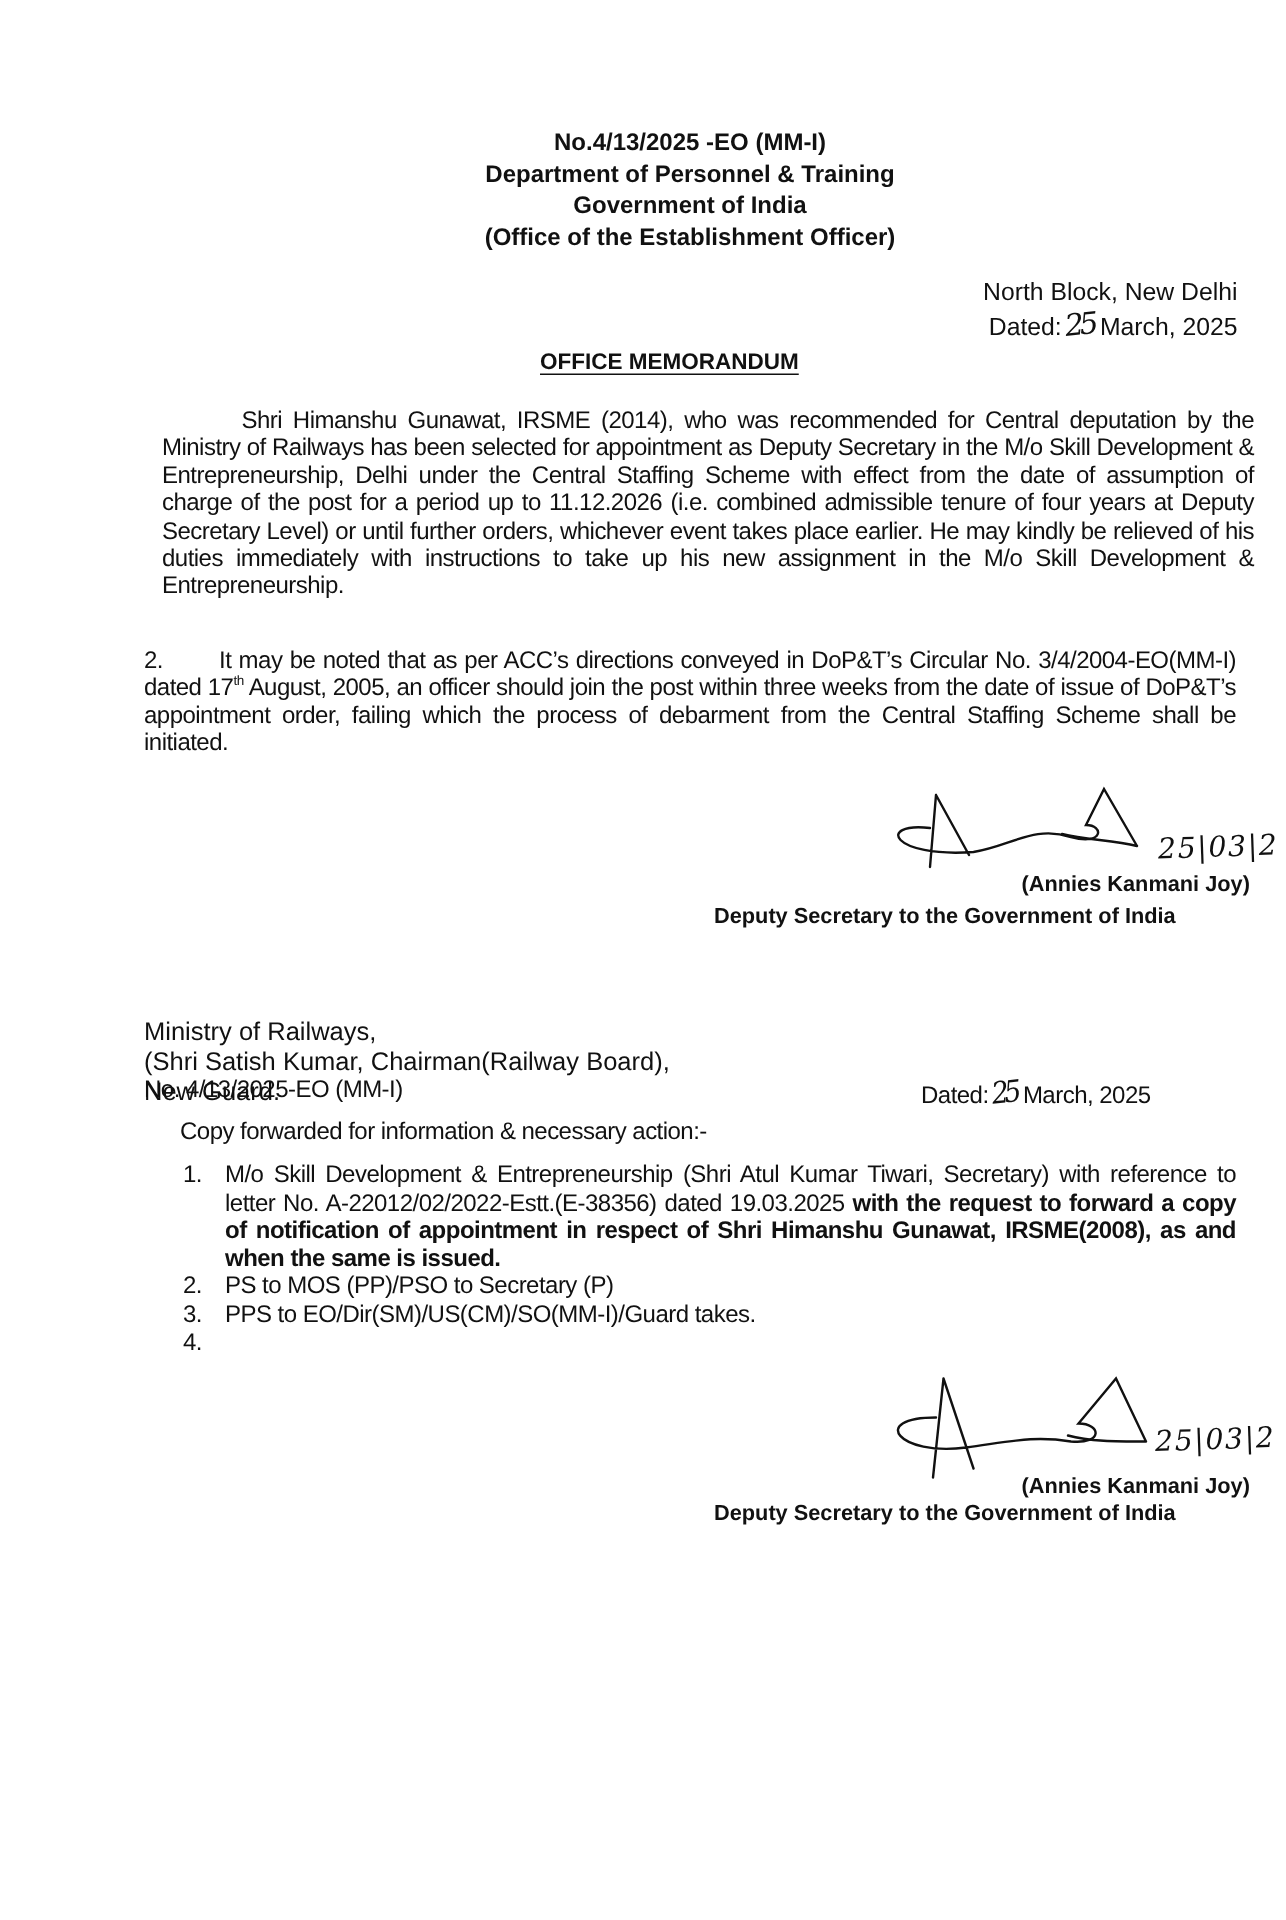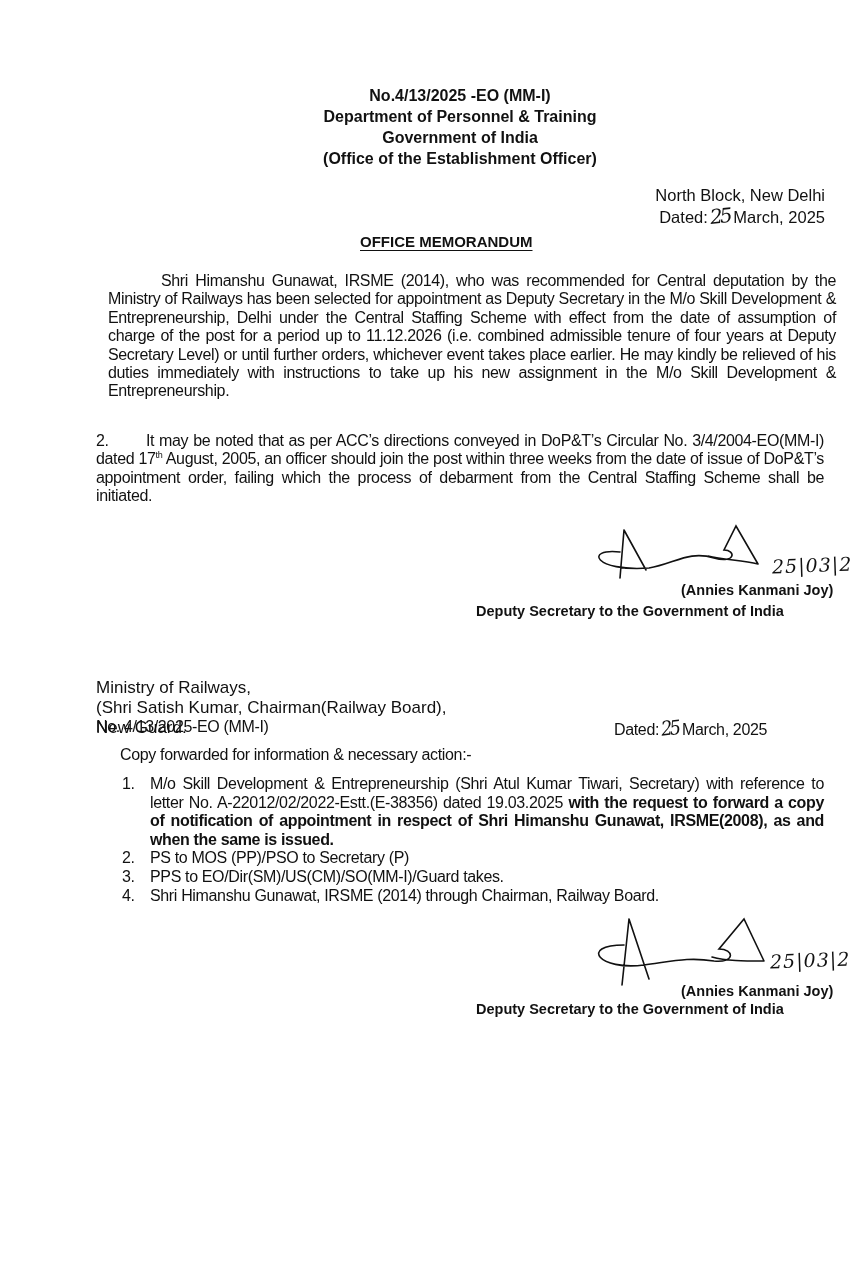--- a/index.html
+++ b/index.html
@@ -86,21 +86,21 @@
     <li>
       <span class="n">1.</span><span>M/o Skill Development &amp; Entrepreneurship (Shri Atul Kumar Tiwari, Secretary) with reference to letter No. A-22012/02/2022-Estt.(E-38356) dated 19.03.2025 </span><span class="bold">with the request to forward a copy of notification of appointment in respect of Shri Himanshu Gunawat, IRSME(2008), as and when the same is issued.</span>
     </li>
     <li>
       <span class="n">2.</span><span>PS to MOS (PP)/PSO to Secretary (P)</span>
     </li>
     <li>
       <span class="n">3.</span><span>PPS to EO/Dir(SM)/US(CM)/SO(MM-I)/Guard takes.</span>
     </li>
     <li>
-      <span class="n">4.</span><span>Shri Himanshu Gunawat, IRSME (2014) through Chairman, Railway Board.</span>
+      <span class="n">4.</span>
     </li>
   </ol>
 
   <div class="sig" style="left:474px; top:915px; width:383px; height:105px;">
     <svg width="383" height="75" viewBox="0 0 383 75">
       <path d="M155 4 L148 70 M155 4 L175 64 M150 30 C105 30 125 56 170 50 C200 46 215 42 240 46 C262 48 260 34 245 34 L270 4 L290 46 M238 42 C252 46 270 46 290 46" fill="none" stroke="#111" stroke-width="1.6" stroke-linecap="round"></path>
     </svg>
     <span class="hw" style="position:absolute; left:294px; top:34px; font-size:19px; letter-spacing:1px; transform:rotate(-2deg);">25|03|2</span>
     <div class="sig-name sans" style="left:176px; top:68px;">(Annies Kanmani Joy)</div>
     <div class="sig-desig sans" style="left:2px; top:86px;">Deputy Secretary to the Government of India</div>

